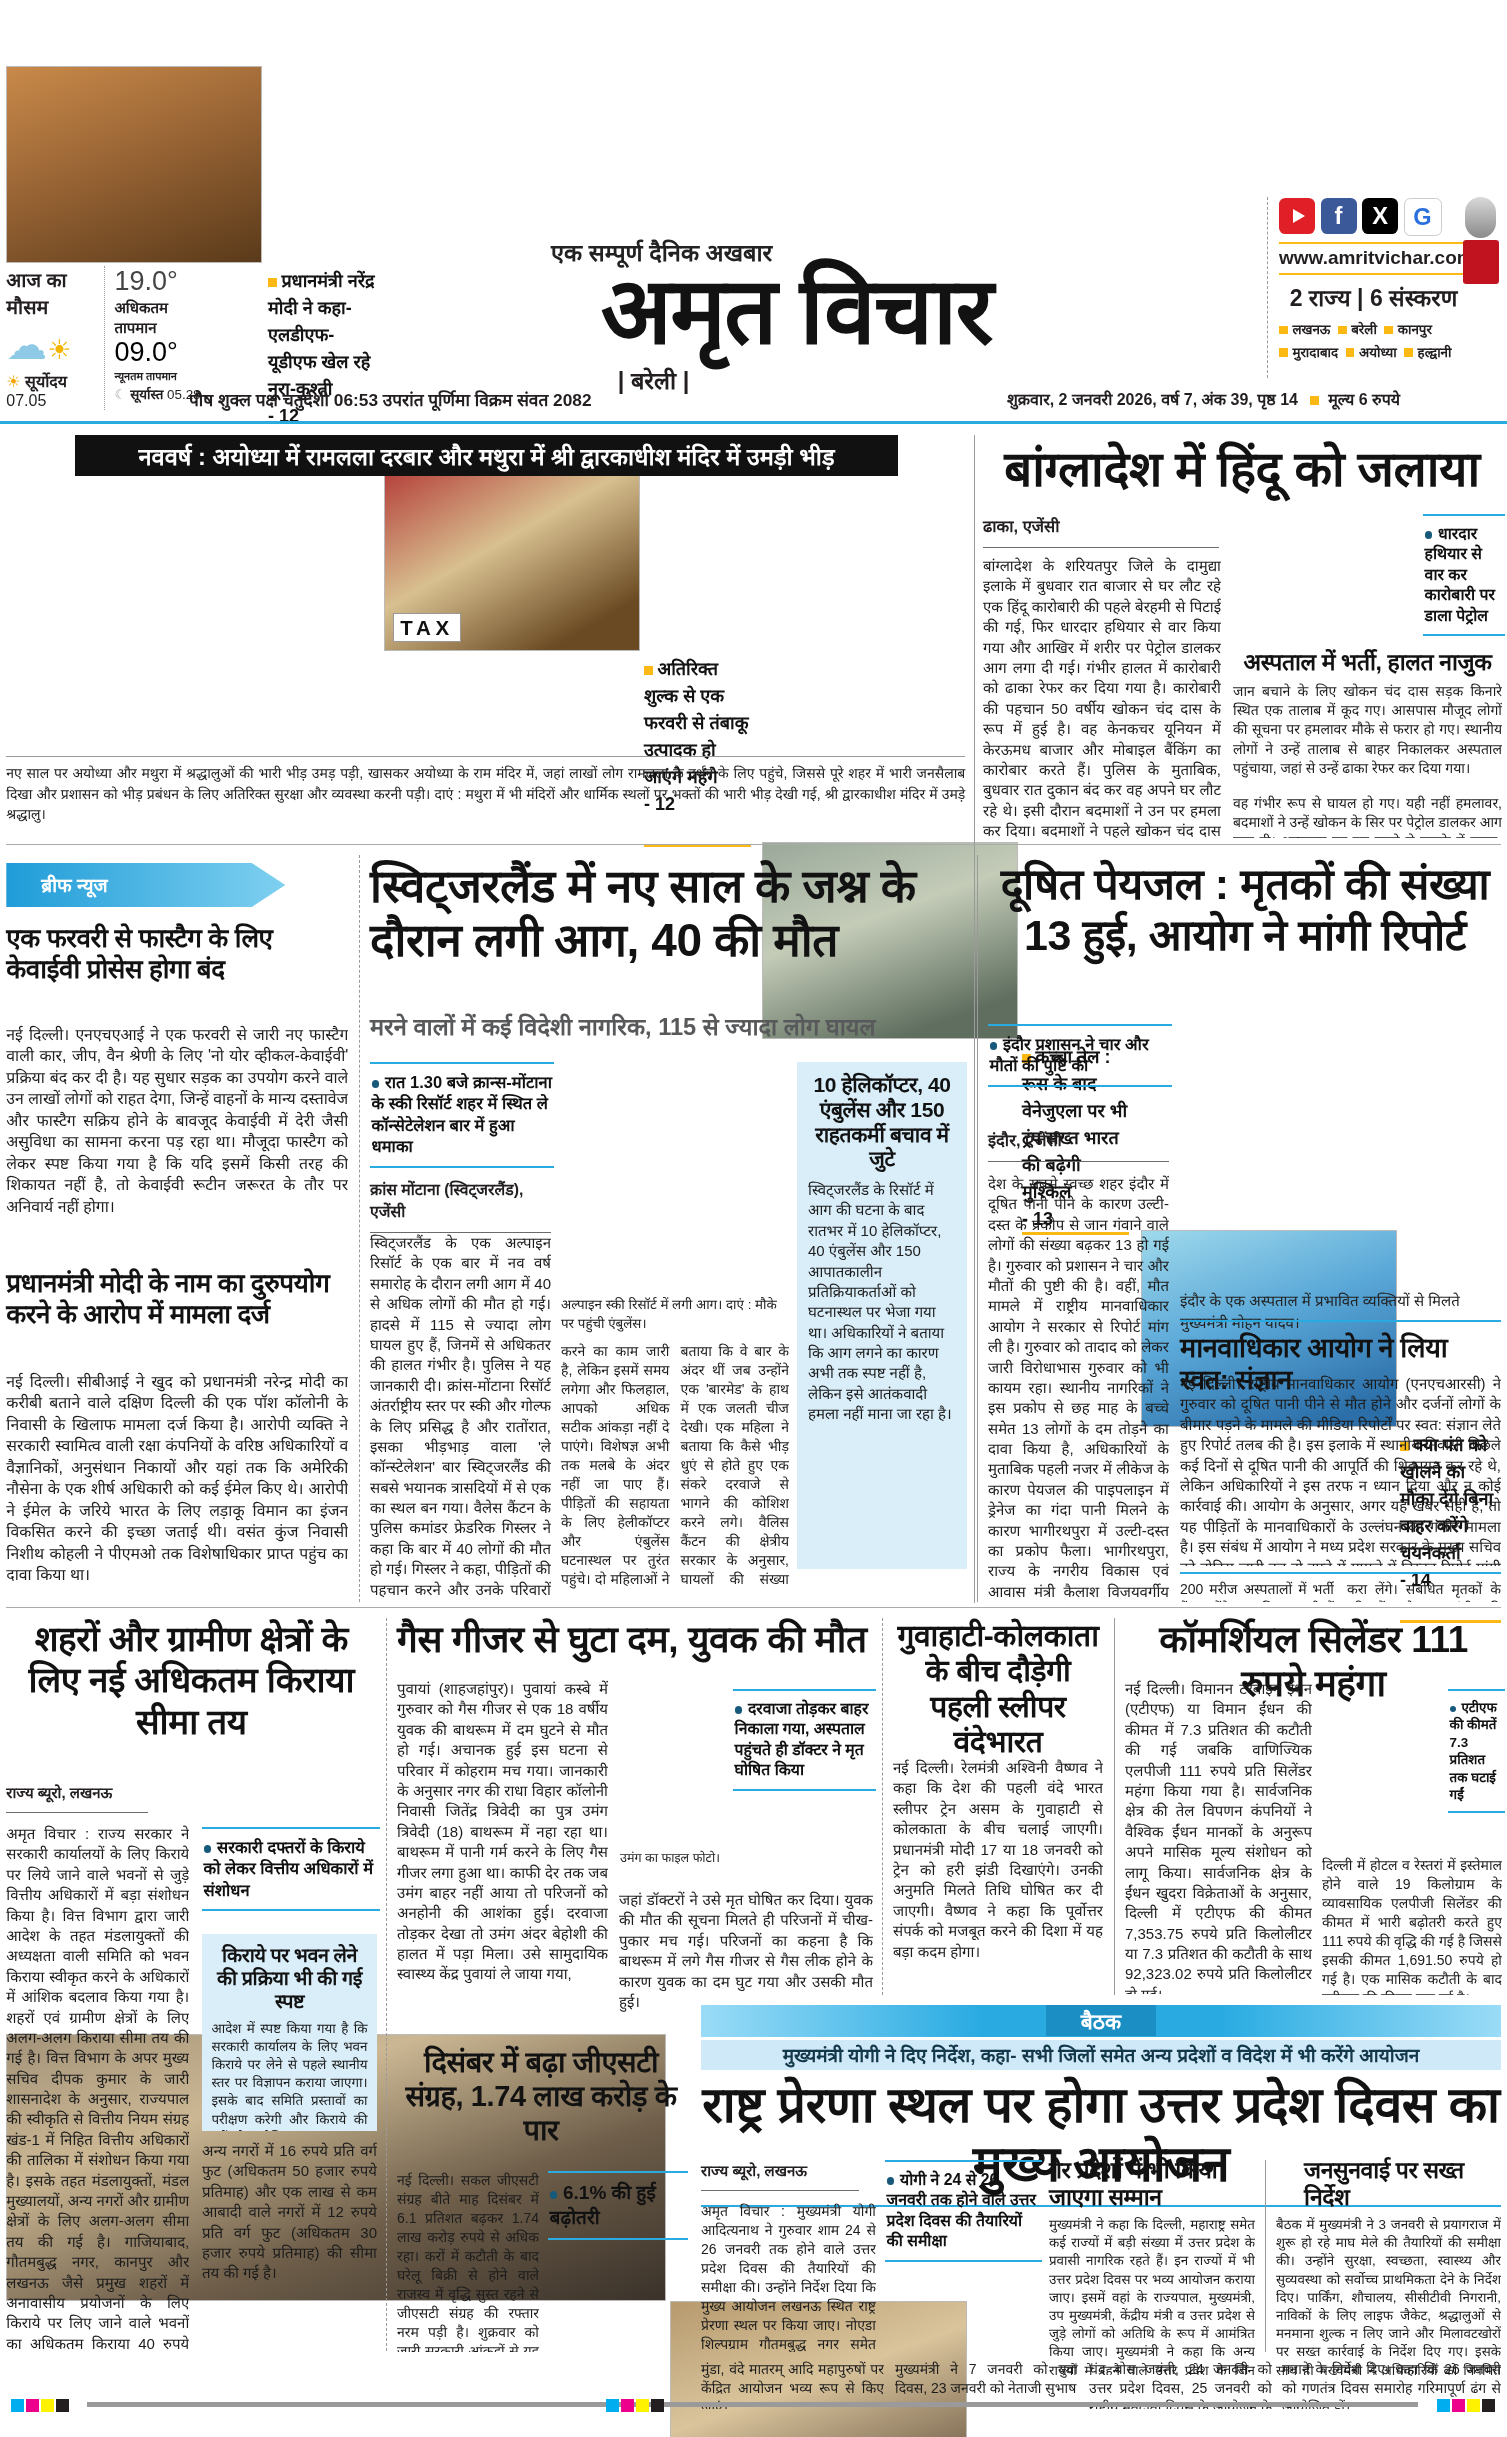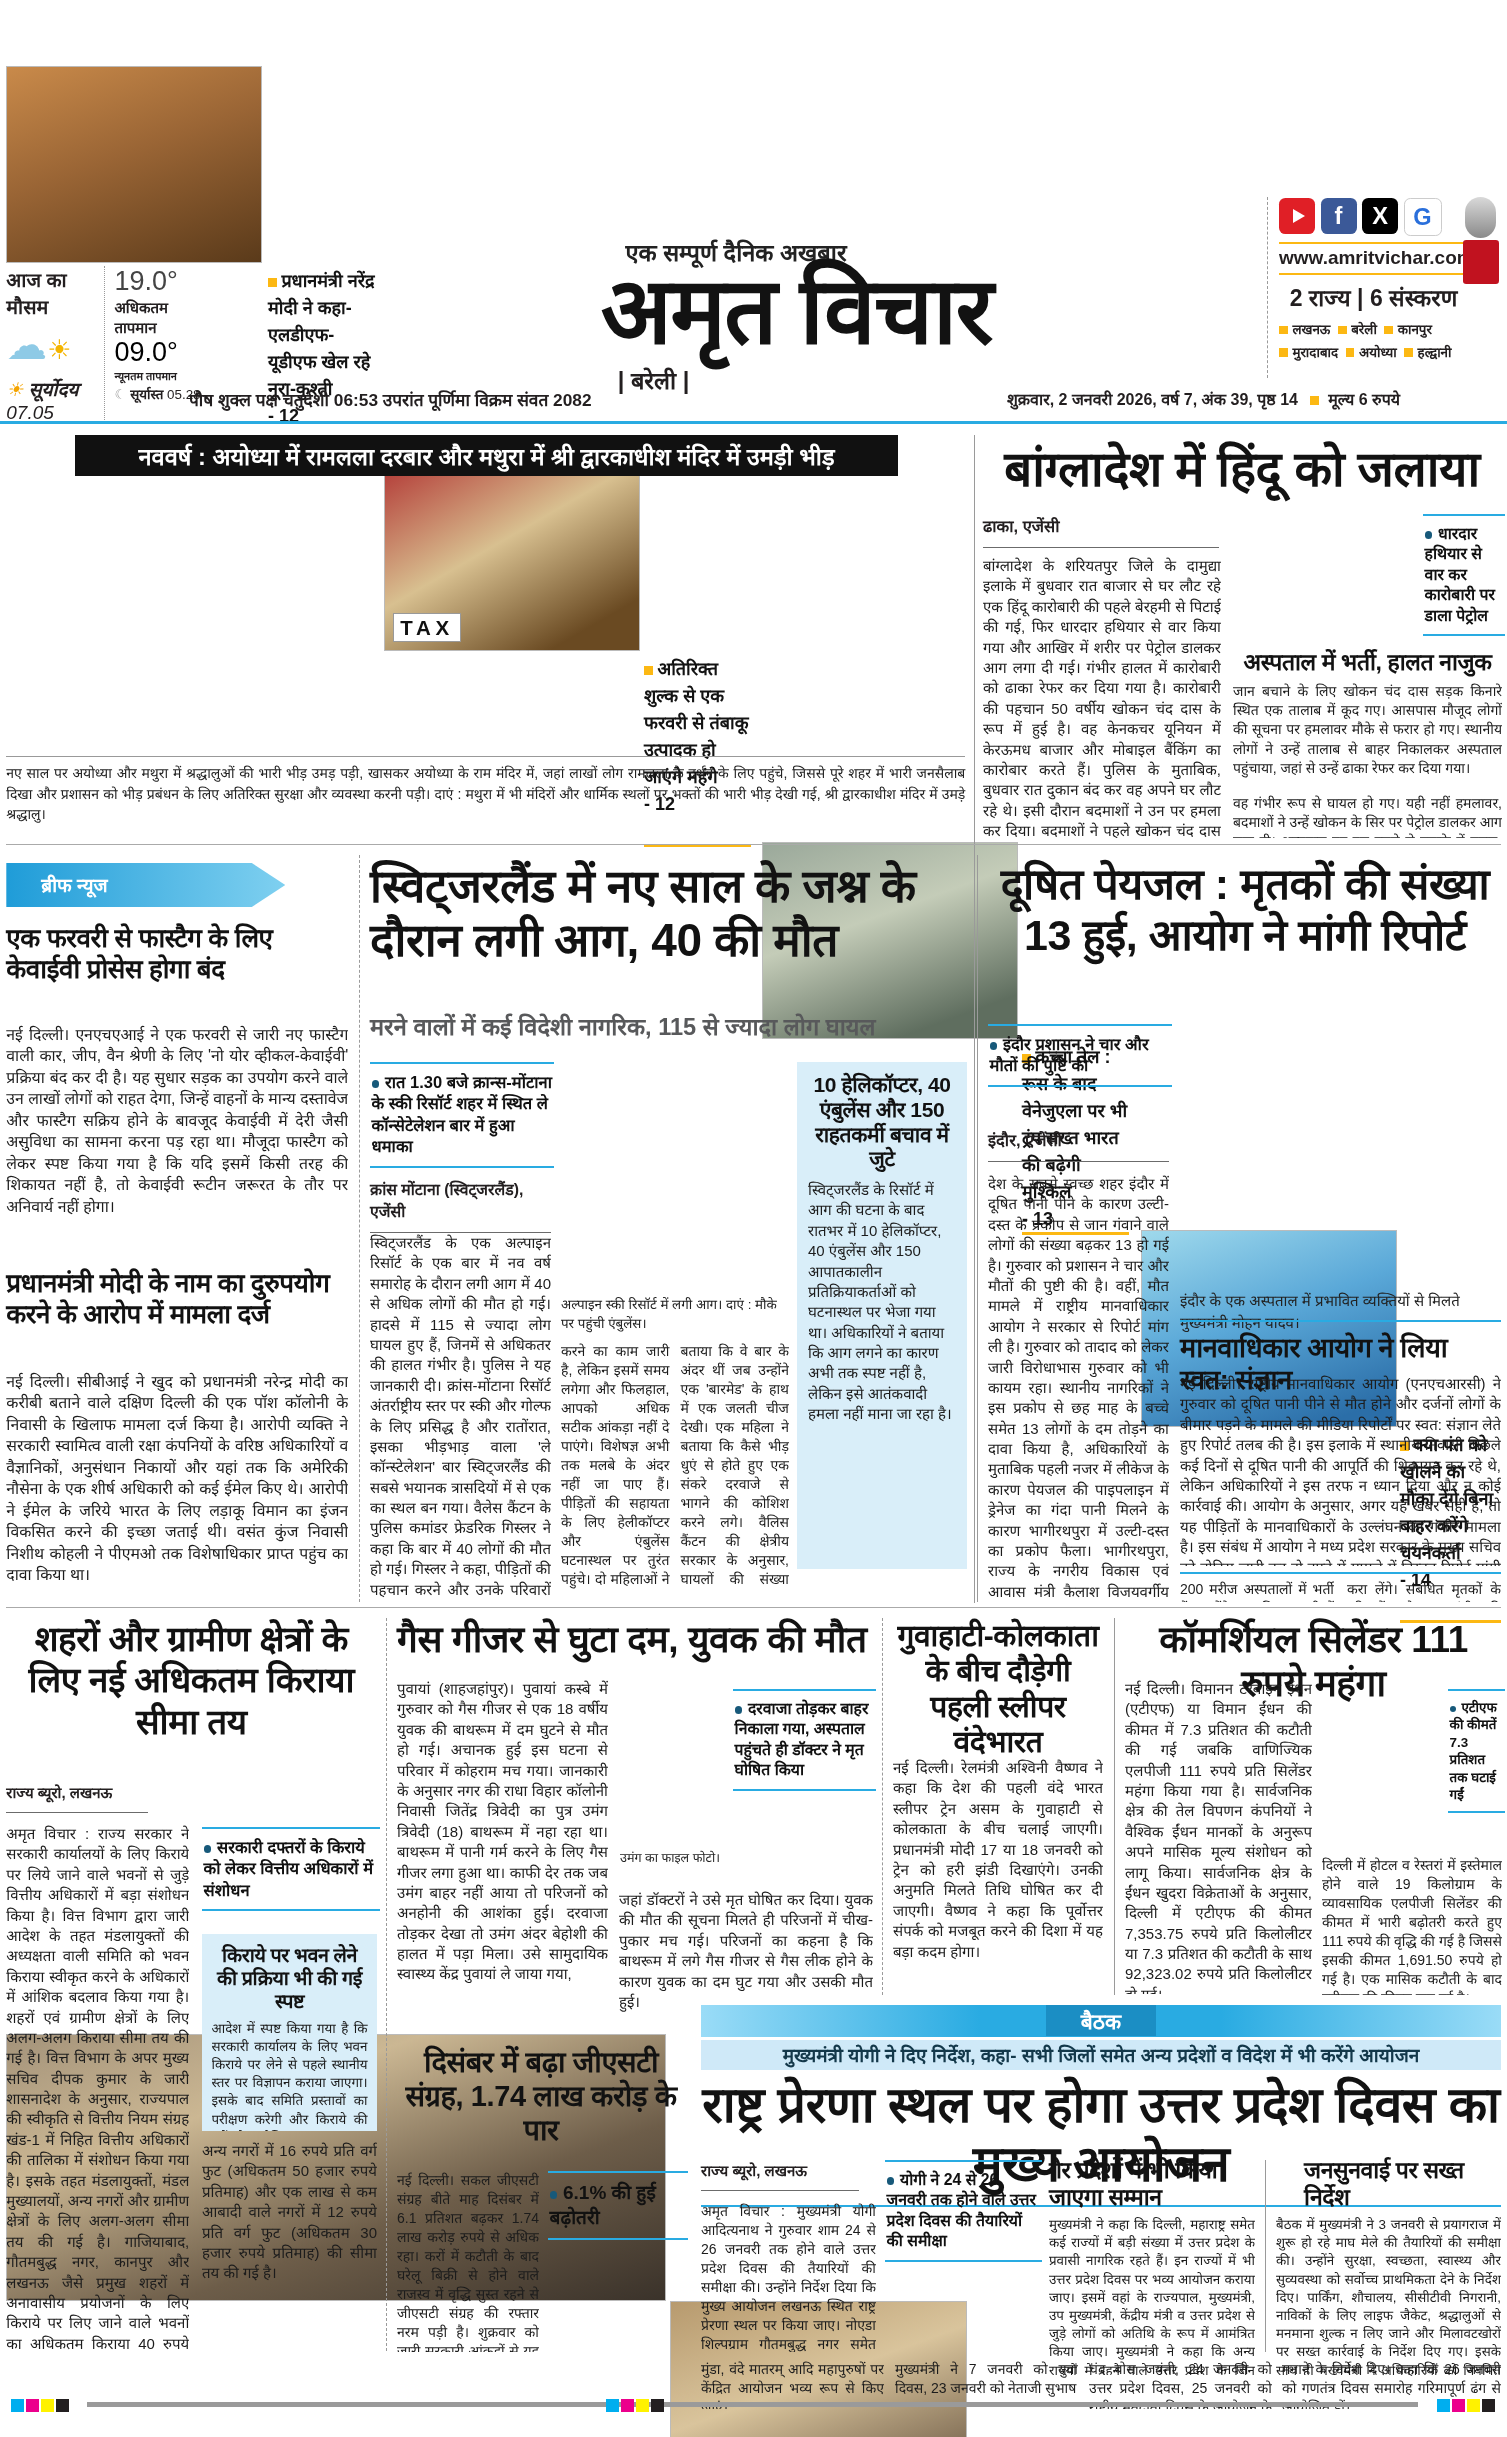--- a/index.html
+++ b/index.html
@@ -76,33 +76,33 @@
     <span class="ysq"></span><span>क्या पंत को खोलने का मौका देंगे बिना बाहर करेंगे चयनकर्ता</span>
     <div>- 14</div>
     <div class="t-underline"></div>
   </div>
 
   <div class="abs" style="left:6.3px;top:266px;width:198px;height:110px;">
     <div style="display:flex;">
       <div style="width:101px;">
         <div class="bold" style="font-size:19.7px;">आज का मौसम</div>
         <div style="font-size:41px;line-height:1;color:#8ecae6;margin-top:4.7px;">☁<span style="color:#f4b400;font-size:27px;">☀</span></div>
-        <div style="margin-top:10px;font-size:19px;font-style:italic;"><span style="color:#f4a400;">☀</span> <span class="bold">सूर्योदय</span> <span>07.05</span></div>
+        <div style="margin-top:4px;font-size:16px;"><span style="color:#f4a400;">☀</span> <span class="bold">सूर्योदय</span> <span>07.05</span></div>
       </div>
       <div style="border-left:1.6px dotted #999;padding-left:9.5px;width:93px;">
         <div style="font-size:27px;color:#444;">19.0°</div>
         <div class="bold" style="font-size:15px;">अधिकतम तापमान</div>
         <div style="font-size:27px;color:#000000;">09.0°</div>
         <div class="bold" style="font-size:11px;">न्यूनतम तापमान</div>
         <div style="margin-top:1.6px;font-size:13.4px;"><span style="color:#999;">☾</span> <span class="bold">सूर्यास्त</span> <span>05.28</span></div>
       </div>
     </div>
   </div>
 
-  <div class="abs bold" style="left:551px;top:236px;width:370px;font-size:23.6px;text-align:center;color:#222;">एक सम्पूर्ण दैनिक अखबार</div>
+  <div class="abs bold" style="left:551px;top:236px;width:370px;font-size:23.6px;text-align:left;color:#222;">एक सम्पूर्ण दैनिक अखबार</div>
   <div class="abs headline" style="left:315px;top:257px;width:677px;font-size:93px;text-align:right;letter-spacing:-1.6px;">अमृत विचार</div>
   <div class="abs bold ct" style="left:315px;top:364px;width:677px;font-size:23.6px;">
     <span>|</span> <span>बरेली</span> <span>|</span>
   </div>
 
   <div class="abs vdash" style="left:1267px;top:197px;height:181px;"></div>
   <div class="abs" style="left:1279px;top:198px;width:222px;height:180px;">
     <div>
       <span class="socic ic-yt">
           <span class="play"></span>

